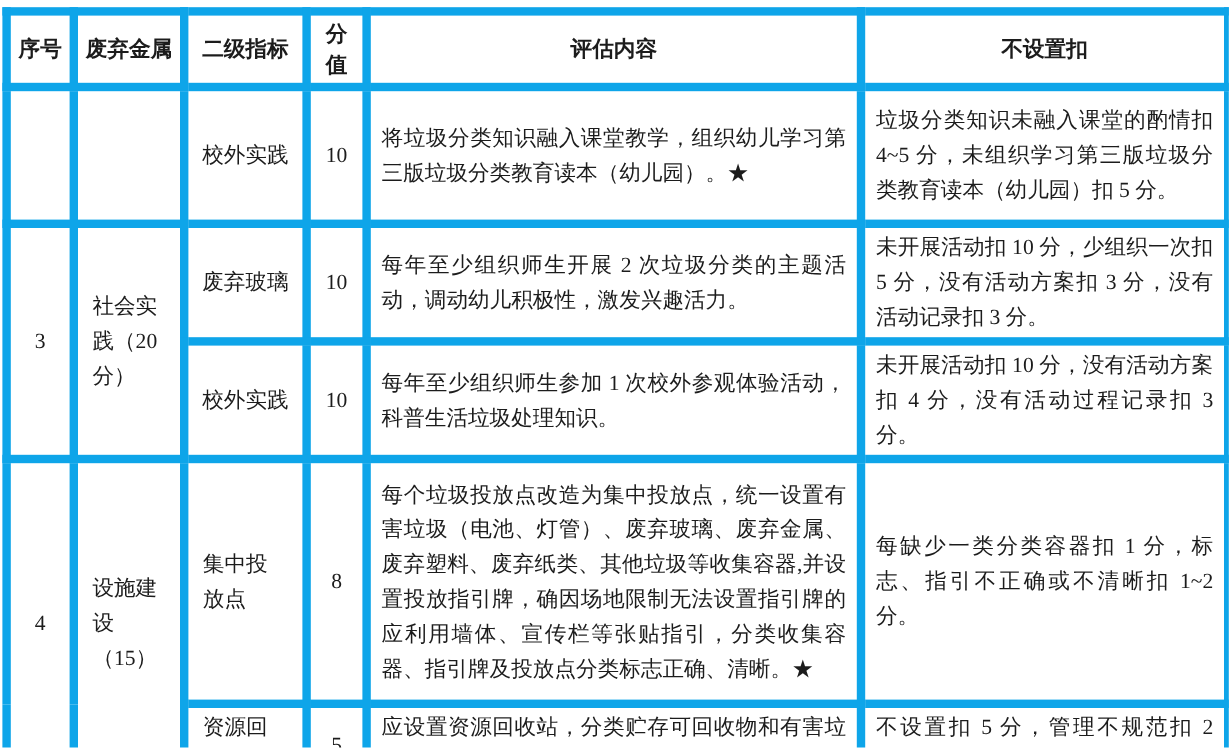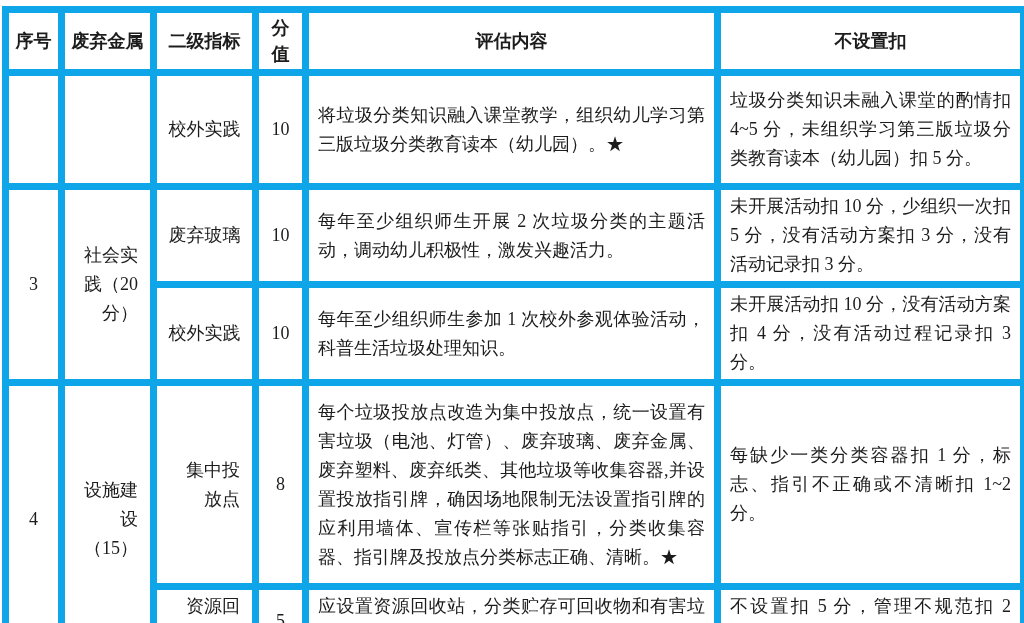--- a/index.html
+++ b/index.html
@@ -38,21 +38,21 @@
     font-weight: bold;
     text-align: center;
     padding: 2px 4px;
     line-height: 26px;
   }
   td.c-center {
     text-align: center;
     padding: 2px 4px;
   }
   td.c-narrow {
-    text-align: right;
+    text-align: left;
     padding: 2px 12px;
     margin-top: 44px;
   }
   td.c-text {
     text-align: justify;
     padding: 2px 9px;
   }
   tr.h-header { height: 58px; }
   tr.h-r0 { height: 114px; }
   tr.h-r1 { height: 87px; }

